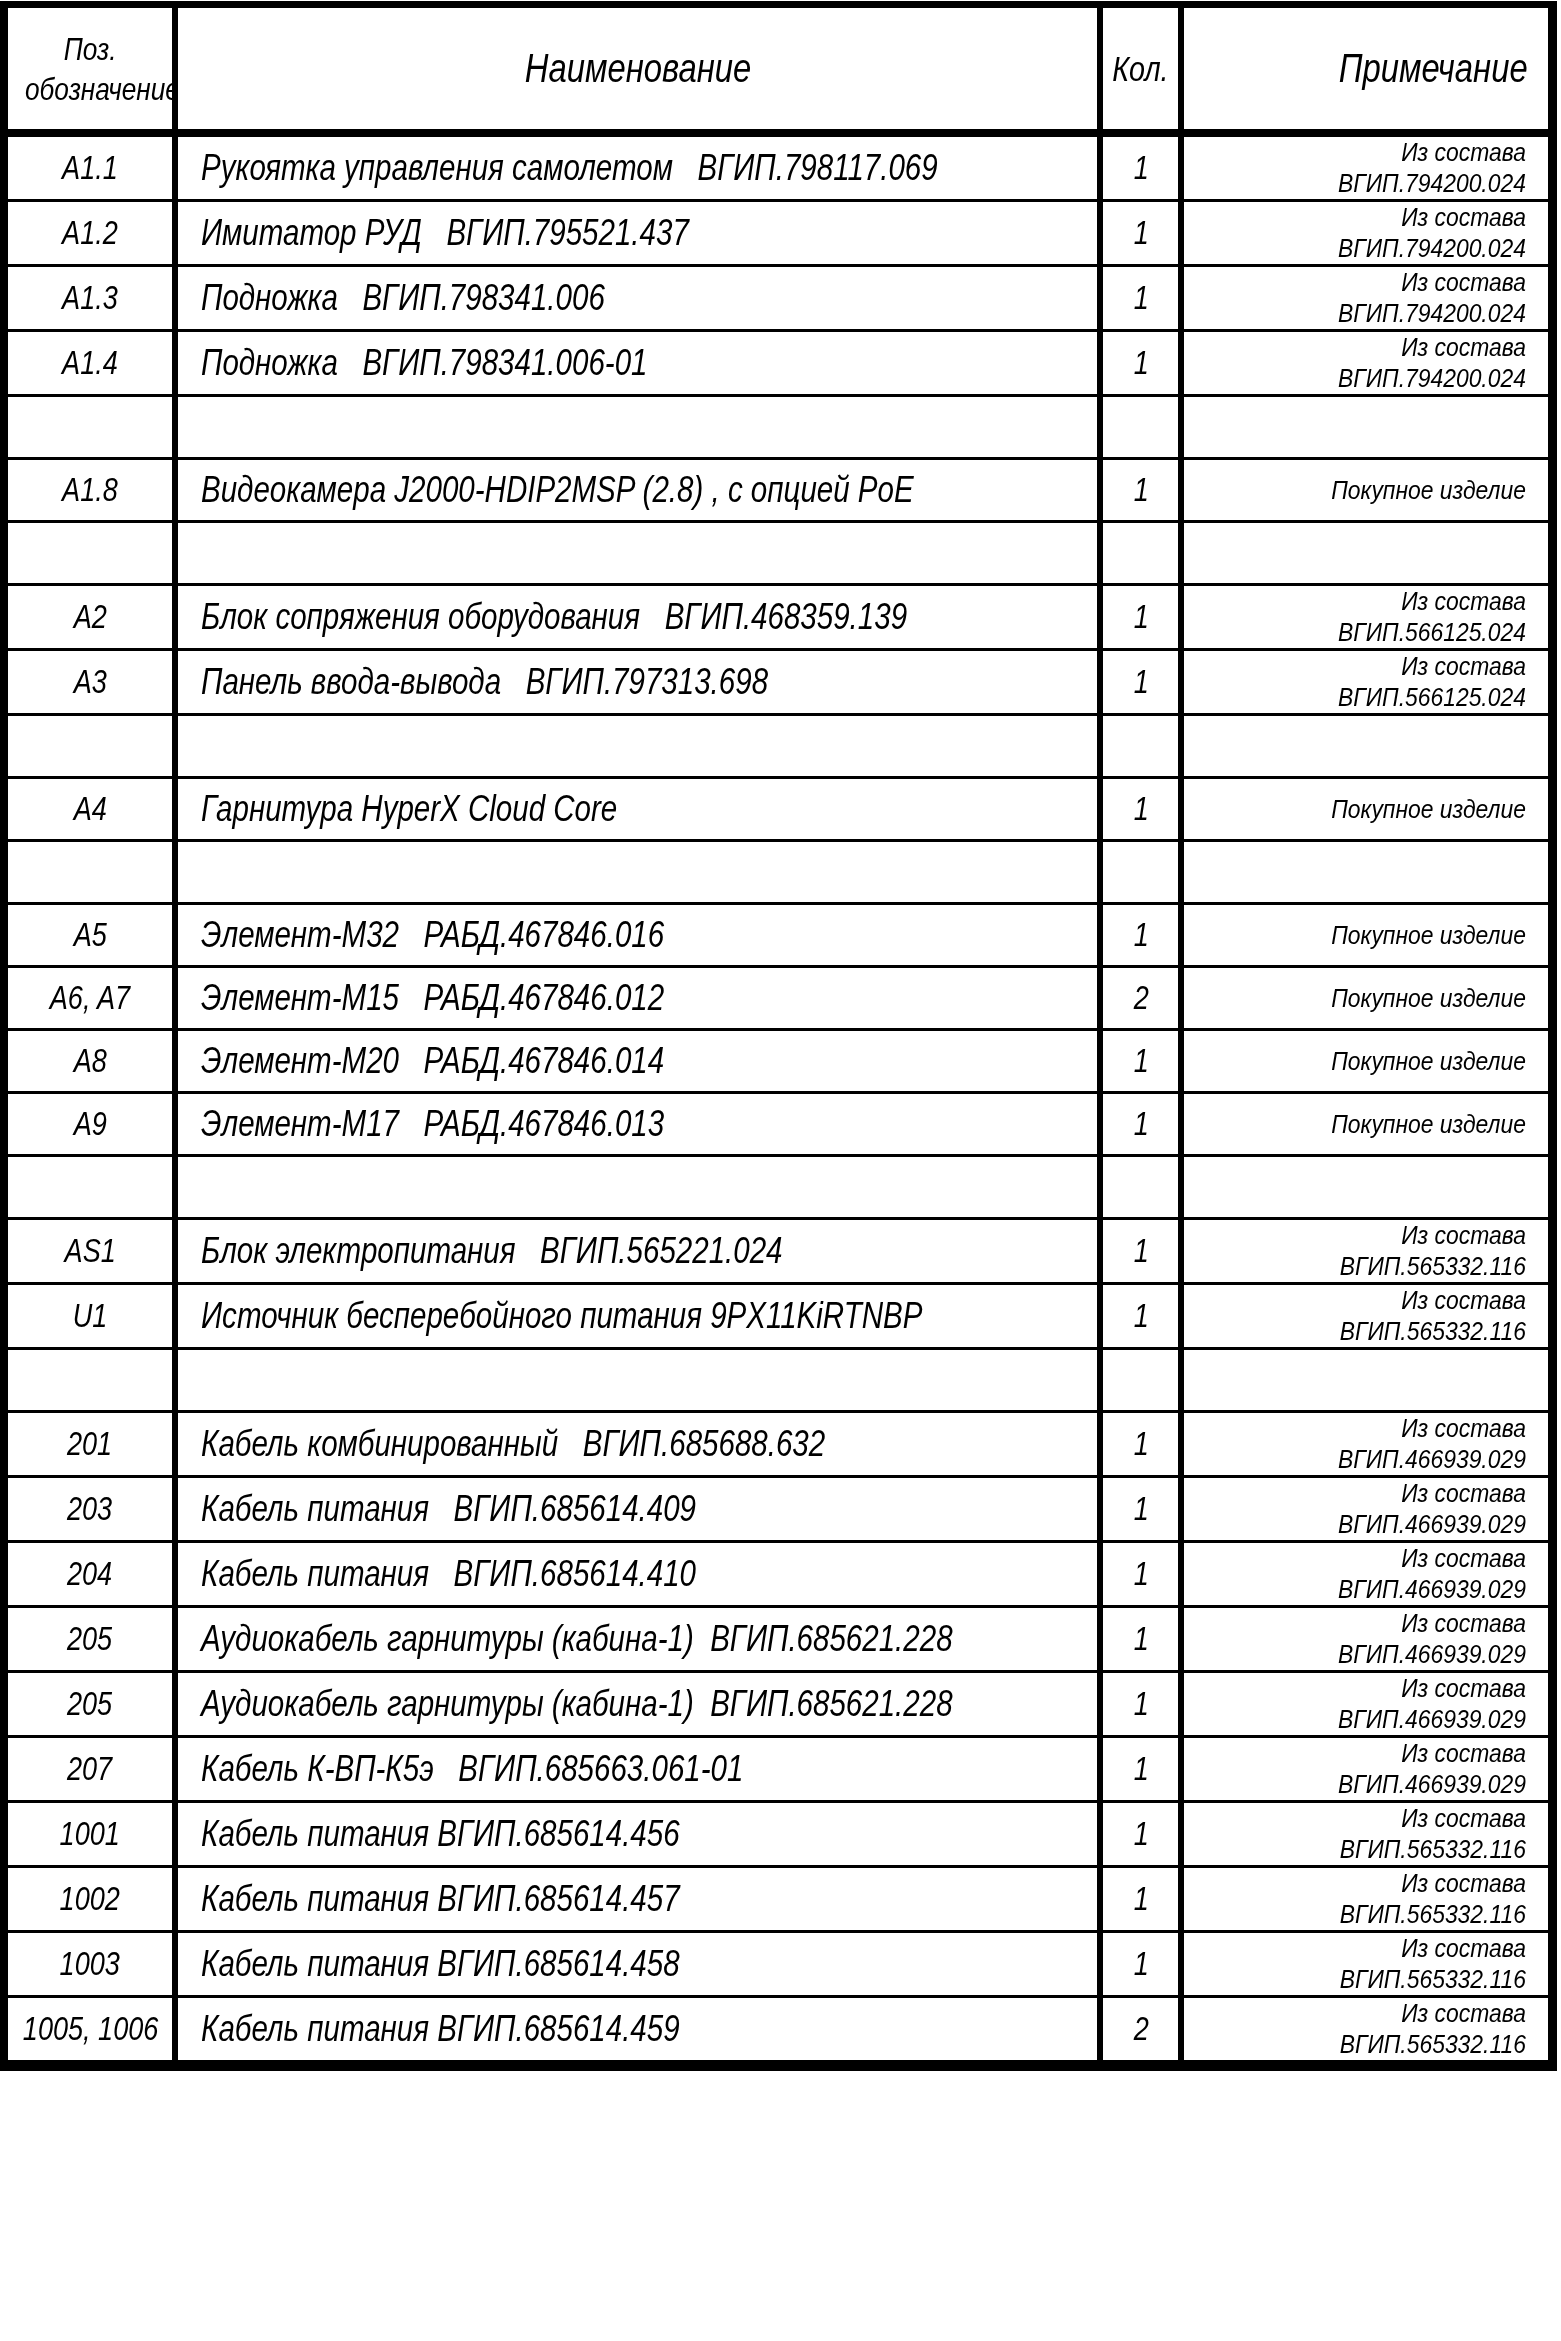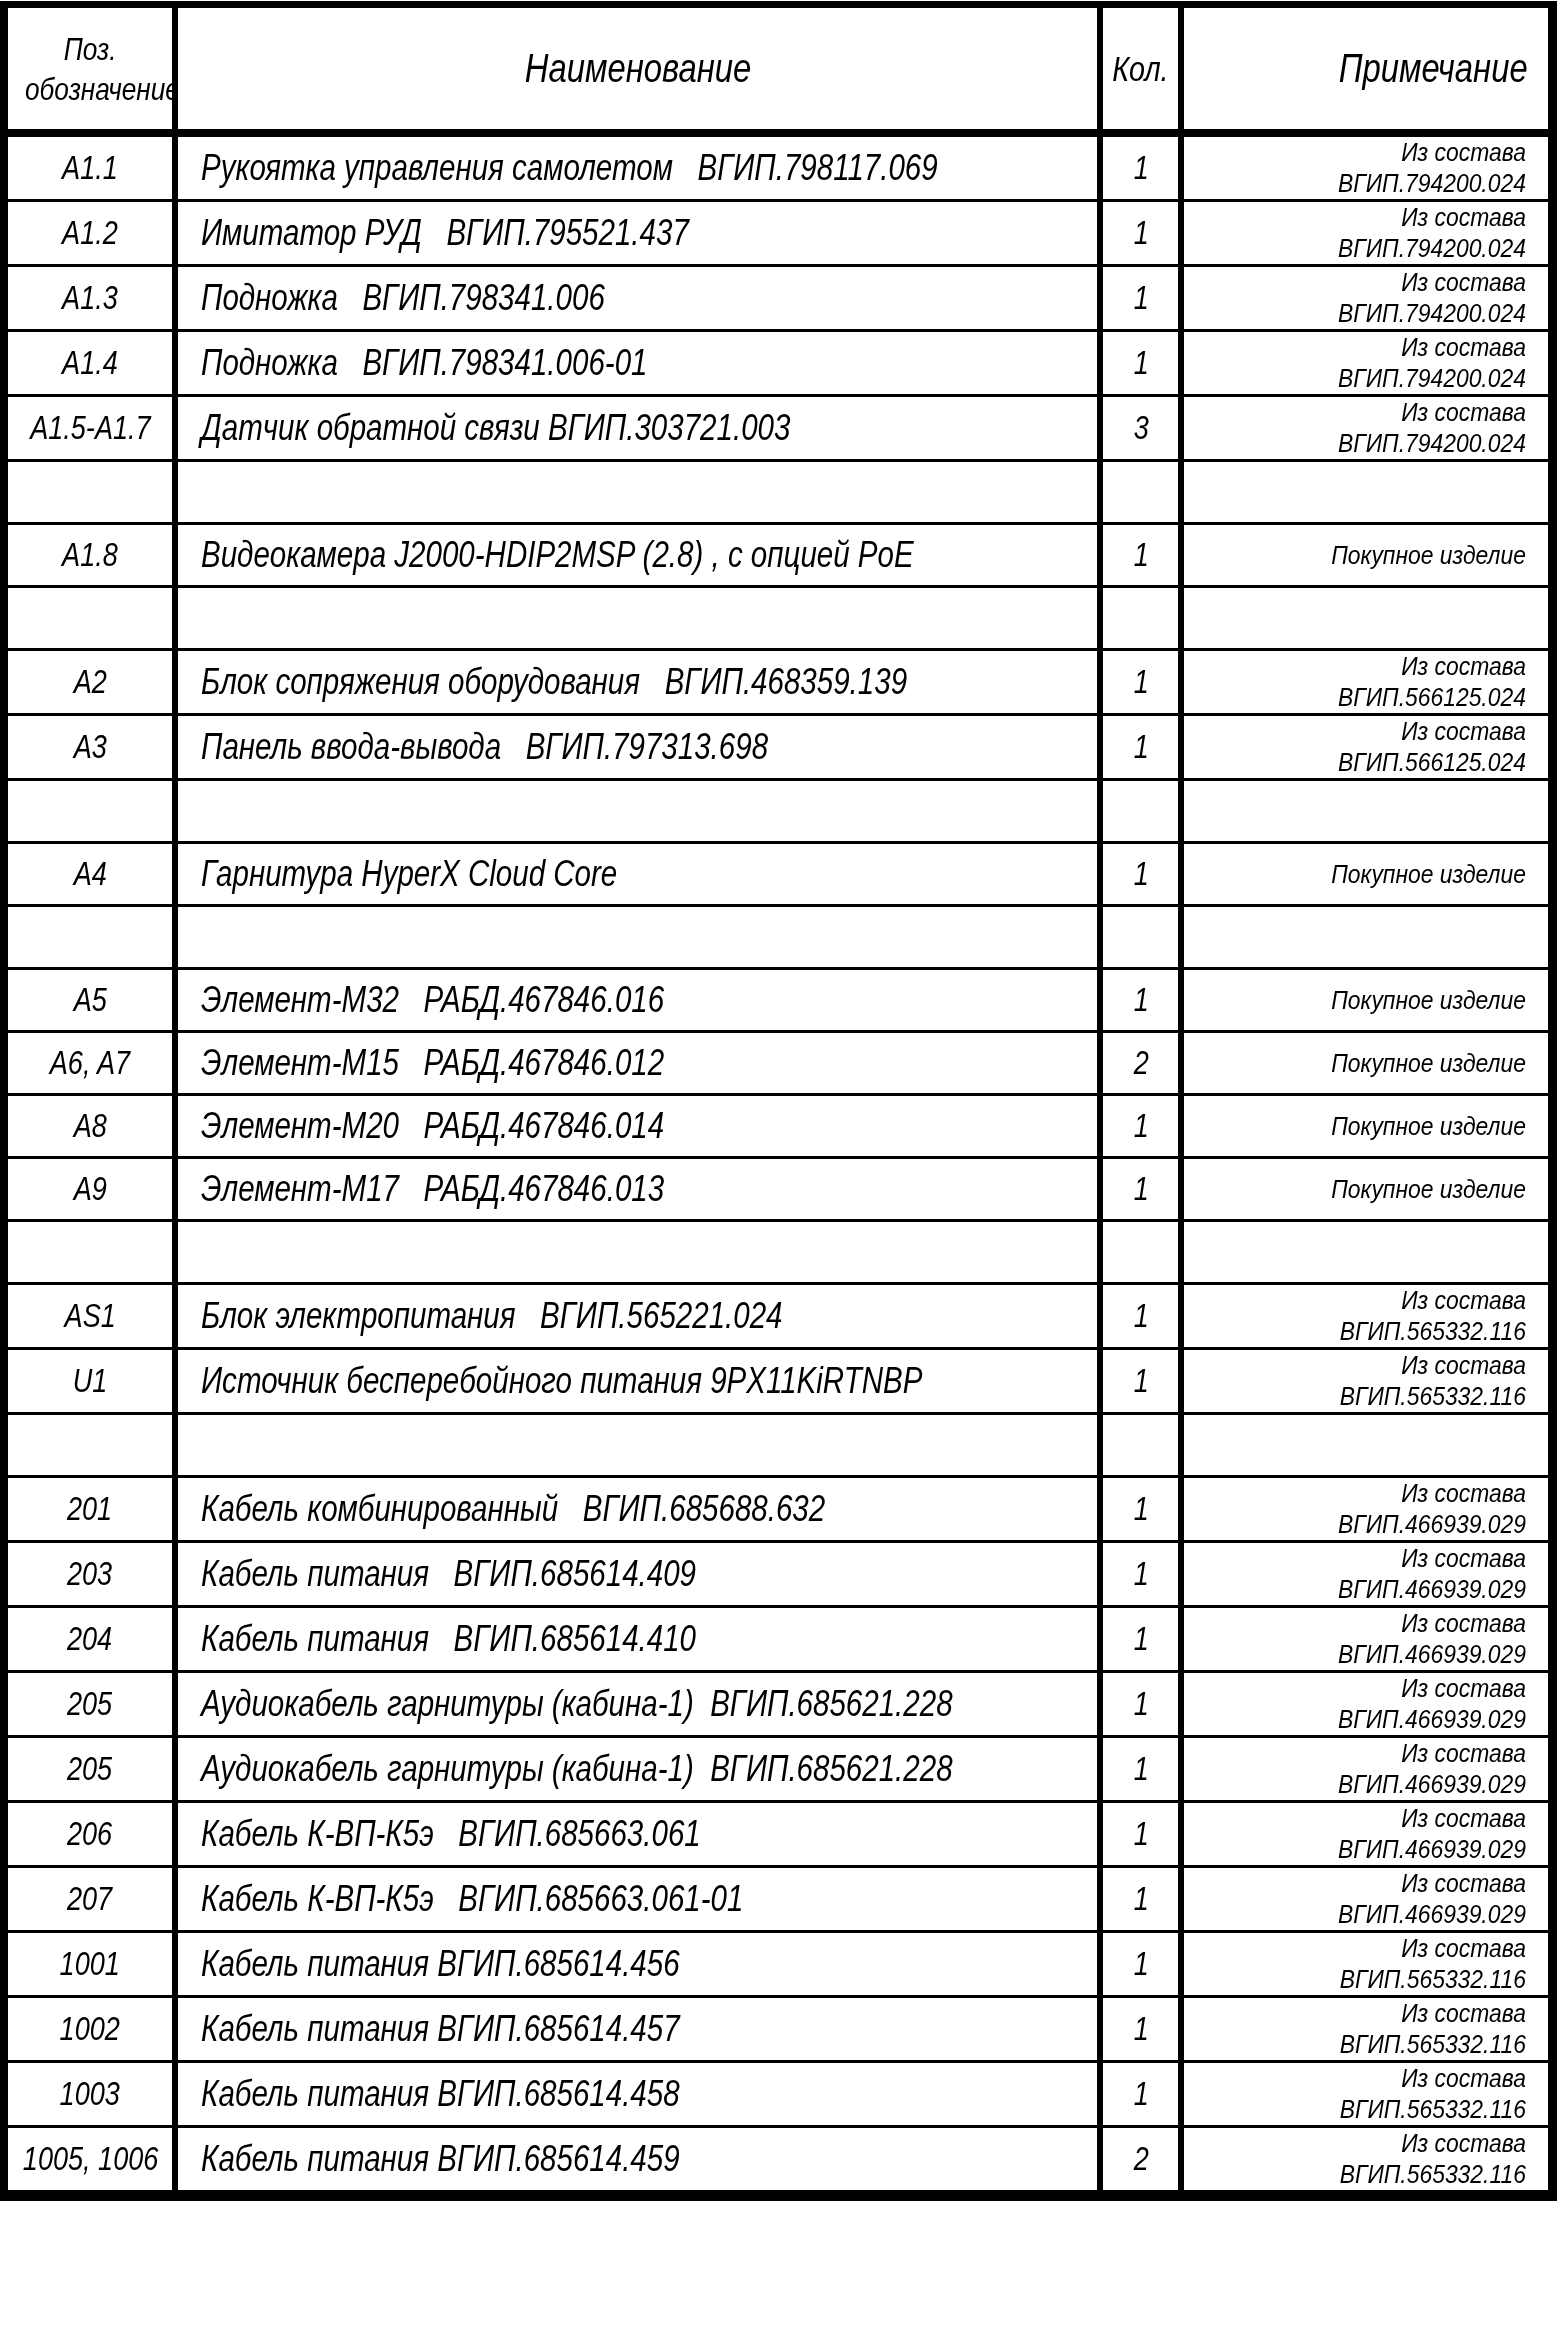--- a/index.html
+++ b/index.html
@@ -167,35 +167,20 @@
     <td class="cell-qty">
       <span class="t qty-t">1</span>
     </td>
     <td class="cell-note">
       <div class="t note-line">Из состава</div>
       <div class="t note-line">ВГИП.794200.024</div>
     </td>
   </tr>
         <tr>
     <td class="cell-pos">
-      <span class="t pos-t">A1.5-A1.7</span>
-    </td>
-    <td class="cell-name">
-      <span class="t name-t">Датчик обратной связи ВГИП.303721.003</span>
-    </td>
-    <td class="cell-qty">
-      <span class="t qty-t">3</span>
-    </td>
-    <td class="cell-note">
-      <div class="t note-line">Из состава</div>
-      <div class="t note-line">ВГИП.794200.024</div>
-    </td>
-  </tr>
-        <tr>
-    <td class="cell-pos">
       <span class="t pos-t"></span>
     </td>
     <td class="cell-name">
       <span class="t name-t"></span>
     </td>
     <td class="cell-qty">
       <span class="t qty-t"></span>
     </td>
     <td class="cell-note">
       <div class="t note-line"></div>
@@ -486,35 +471,20 @@
       <div class="t note-line">Из состава</div>
       <div class="t note-line">ВГИП.466939.029</div>
     </td>
   </tr>
         <tr>
     <td class="cell-pos">
       <span class="t pos-t">205</span>
     </td>
     <td class="cell-name">
       <span class="t name-t">Аудиокабель гарнитуры (кабина-1)  ВГИП.685621.228</span>
-    </td>
-    <td class="cell-qty">
-      <span class="t qty-t">1</span>
-    </td>
-    <td class="cell-note">
-      <div class="t note-line">Из состава</div>
-      <div class="t note-line">ВГИП.466939.029</div>
-    </td>
-  </tr>
-        <tr>
-    <td class="cell-pos">
-      <span class="t pos-t">206</span>
-    </td>
-    <td class="cell-name">
-      <span class="t name-t">Кабель К-ВП-К5э   ВГИП.685663.061</span>
     </td>
     <td class="cell-qty">
       <span class="t qty-t">1</span>
     </td>
     <td class="cell-note">
       <div class="t note-line">Из состава</div>
       <div class="t note-line">ВГИП.466939.029</div>
     </td>
   </tr>
         <tr>

